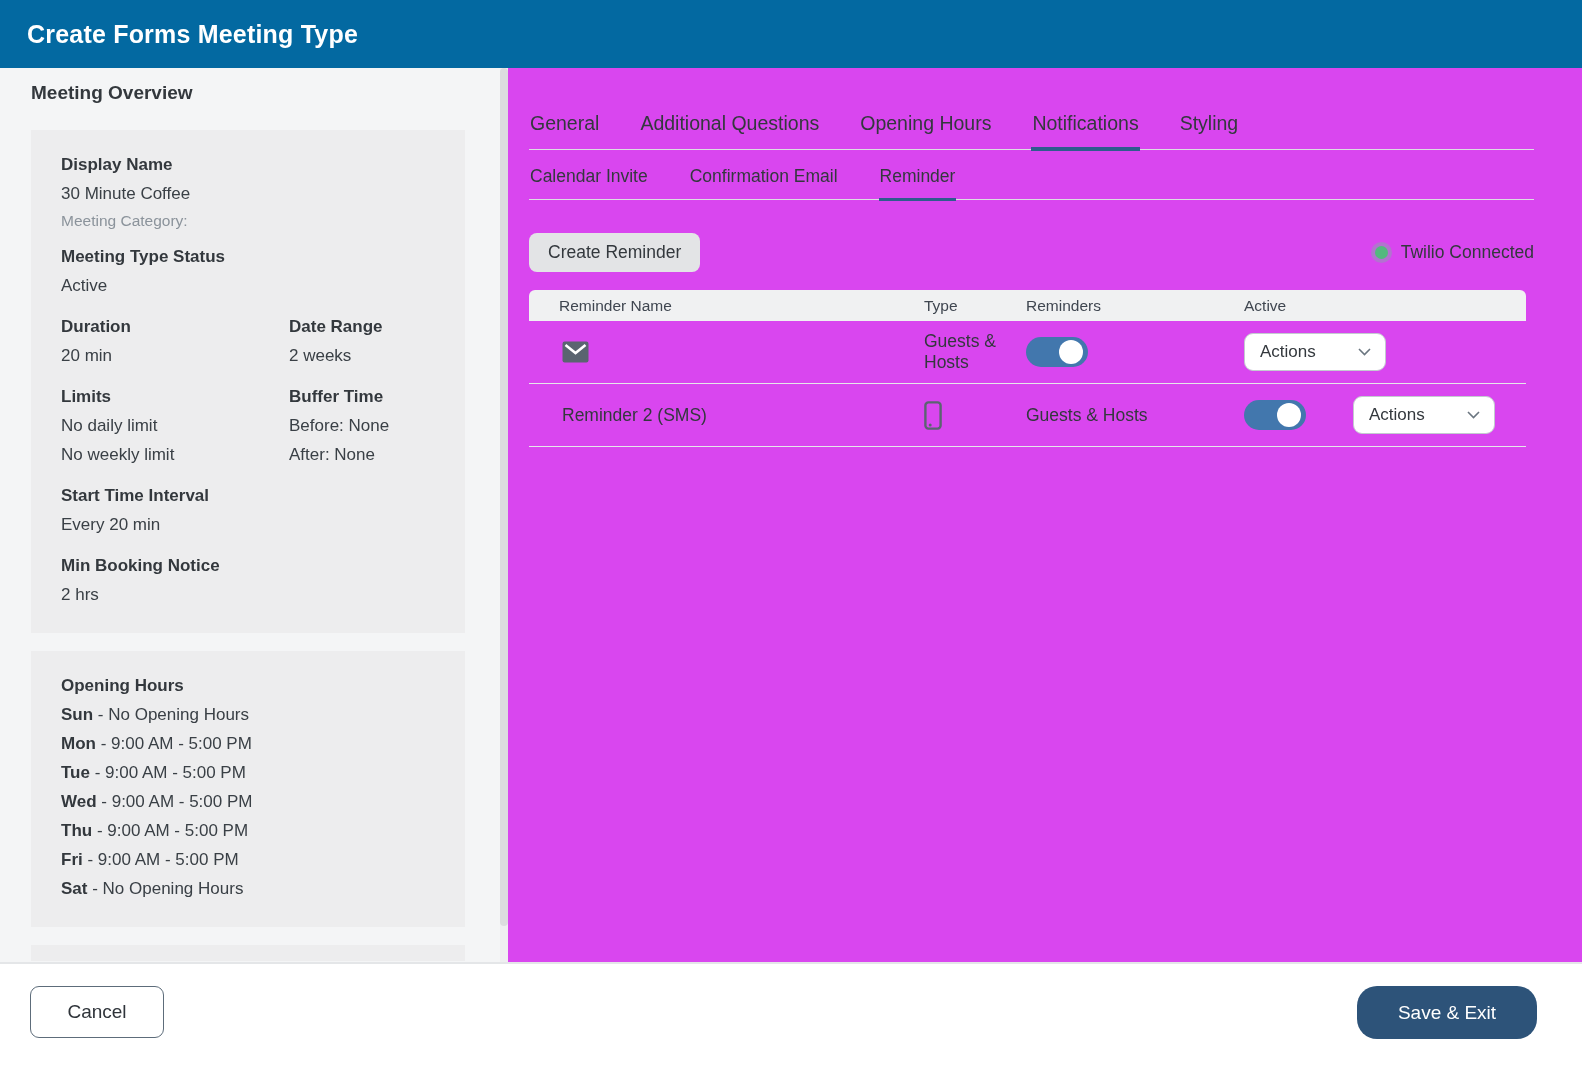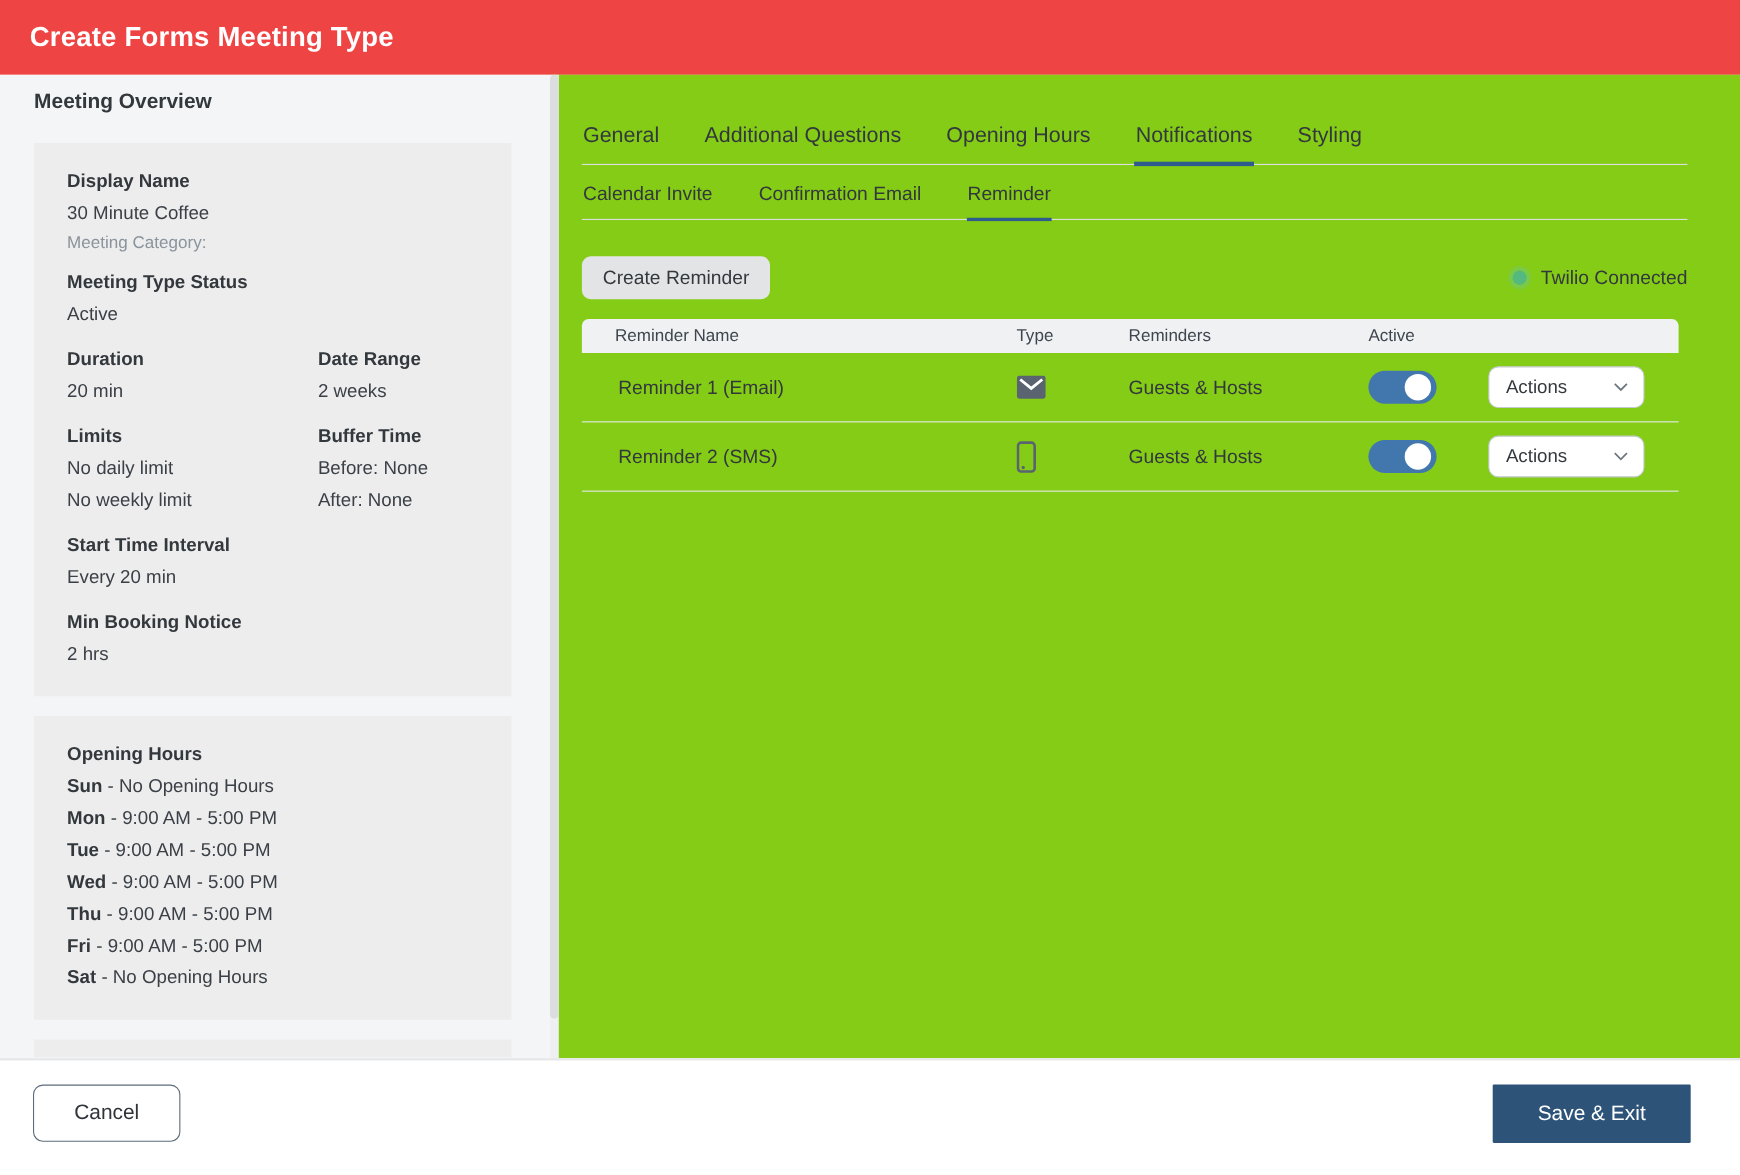--- a/index.html
+++ b/index.html
@@ -1,19 +1,19 @@
 <!DOCTYPE html>
 <html><head>
 <meta charset="utf-8">
 <style>
   * { margin:0; padding:0; box-sizing:border-box; }
   html,body { width:1582px; height:1068px; font-family:"Liberation Sans", sans-serif; background:#fff; overflow:hidden; }
 
   
-  .app-header { height:68px; background:#ef4444; display:flex; align-items:center; padding-left:27px; }
+  .app-header { height:68px; background:#0369a1; display:flex; align-items:center; padding-left:27px; }
   .app-header h1 { color:#ffffff; font-size:25px; font-weight:700; letter-spacing:.2px; }
 
   
   .body-wrap { position:relative; height:894px; display:flex; }
 
   
   .sidebar { width:500px; height:100%; background:#f4f5f6; padding:14px 0 0 31px; overflow:hidden; }
   .sidebar h2 { font-size:19px; font-weight:700; color:#33383d; margin-bottom:26px; }
   .side-card { width:434px; background:#ededee; padding:20px 28px 24px 30px; font-size:17px; color:#3a4046; line-height:29px; }
   .side-card .lbl { font-weight:700; color:#33383d; }
@@ -22,21 +22,21 @@
   .grp-tight { margin-top:8px; }
   .two-col { display:grid; grid-template-columns:228px auto; }
   .hours-card { margin-top:18px; }
   .partial-card { width:434px; height:16px; background:#ededee; margin-top:18px; }
 
   
   .side-scrollbar { position:absolute; left:500px; top:0; width:8px; height:100%; background:#efeff1; }
   .side-scrollbar .thumb { position:absolute; top:0; left:0; width:8px; height:96%; background:#dcdddf; border-radius:4px; }
 
   
-  .main { flex:1; background:#84cc16; padding:0 48px 0 29px; }
+  .main { flex:1; background:#d946ef; padding:0 48px 0 29px; }
 
   .tabs { display:flex; gap:39px; margin-top:44px; border-bottom:1px solid #dcdfe2; }
   .tab { font-size:19.5px; color:#33383d; padding:0 1px 14px 1px; cursor:pointer; position:relative; }
   .tab.active { border-bottom:4px solid #2e5c8e; margin-bottom:-2px; padding-bottom:12px; }
 
   .subtabs { display:flex; gap:40px; margin-top:16px; border-bottom:1px solid #dcdfe2;text-align:right; }
   .subtab { font-size:17.5px; color:#33383d; padding:0 1px 12px 1px; cursor:pointer; }
   .subtab.active { border-bottom:3px solid #2e5c8e; margin-bottom:-2px; padding-bottom:10px; }
 
   .toolbar { margin-top:33px; display:flex; align-items:center; justify-content:space-between; }
@@ -55,21 +55,21 @@
   .toggle { width:62px; height:30px; border-radius:15px; background:#c3cad0; position:relative; cursor:pointer; }
   .toggle.on { background:#4277ad; }
   .toggle .knob { position:absolute; top:3px; left:4px; width:24px; height:24px; border-radius:50%; background:#fff; transition:left .1s; }
   .toggle.on .knob { left:33px; }
 
   .actions-select { width:142px; height:38px; border:1.5px solid #c3cad0; border-radius:9px; background:#fff; display:flex; align-items:center; justify-content:space-between; padding:0 14px 0 15px; font-size:17px; color:#33383d; cursor:pointer; }
 
   
   .footer { height:106px; border-top:2px solid #e4e6e8; background:#fff; position:relative; }
   .cancel-btn { position:absolute; left:30px; top:22px; width:134px; height:52px; background:#fff; border:1px solid #5d6c7a; border-radius:9px; font-size:19px; color:#2f343a; font-family:inherit; cursor:pointer; }
-  .save-btn { position:absolute; right:45px; top:22px; width:180px; height:53px; background:#2d5379; border:none; border-radius:1px; font-size:19px; color:#fff; font-family:inherit; cursor:pointer; }
+  .save-btn { position:absolute; right:45px; top:22px; width:180px; height:53px; background:#2d5379; border:none; border-radius:20px; font-size:19px; color:#fff; font-family:inherit; cursor:pointer; }
 </style>
 </head>
 <body>
 
 <div class="app-header">
   <h1>Create Forms Meeting Type</h1>
 </div>
 
 <div class="body-wrap">
 
@@ -166,21 +166,20 @@
     <div class="reminder-table">
       <div class="t-head">
         <div>Reminder Name</div>
         <div>Type</div>
         <div>Reminders</div>
         <div>Active</div>
         <div></div>
       </div>
 
       <div class="t-row">
-        <div>Reminder 1 (Email)</div>
         <div class="type-cell">
           <svg width="27" height="22" viewBox="0 0 27 22">
               <rect x="0.5" y="0.5" width="26" height="21" rx="2.2" fill="#5a6470"></rect>
               <polyline points="3.5,4 13.5,12 23.5,4" fill="none" stroke="#ffffff" stroke-width="2.6"></polyline>
             </svg>
         </div>
         <div>Guests &amp; Hosts</div>
         <div>
           <div class="toggle on">
               <div class="knob"></div>

